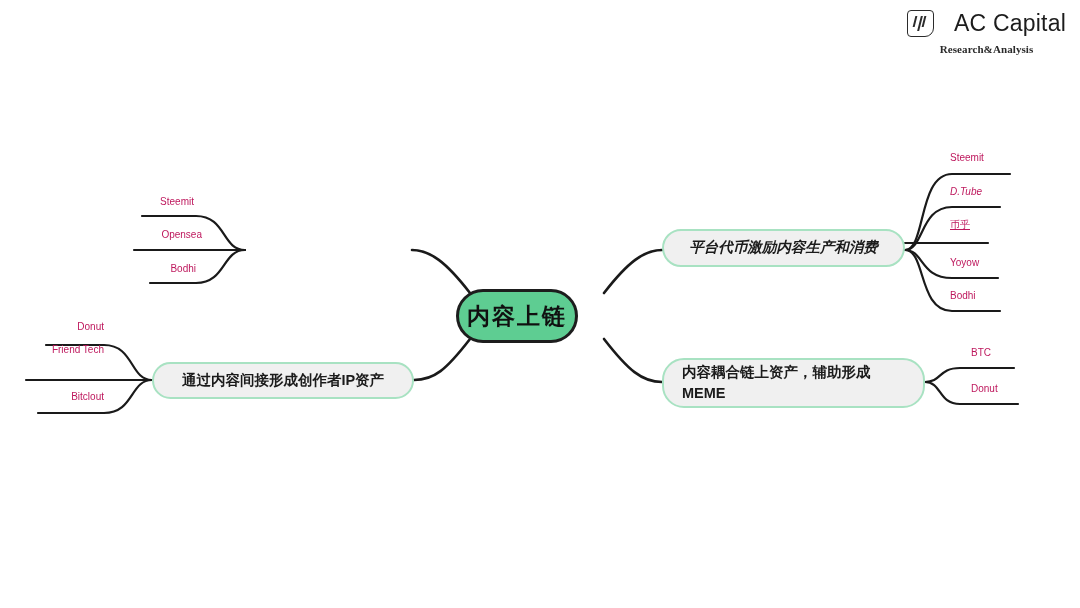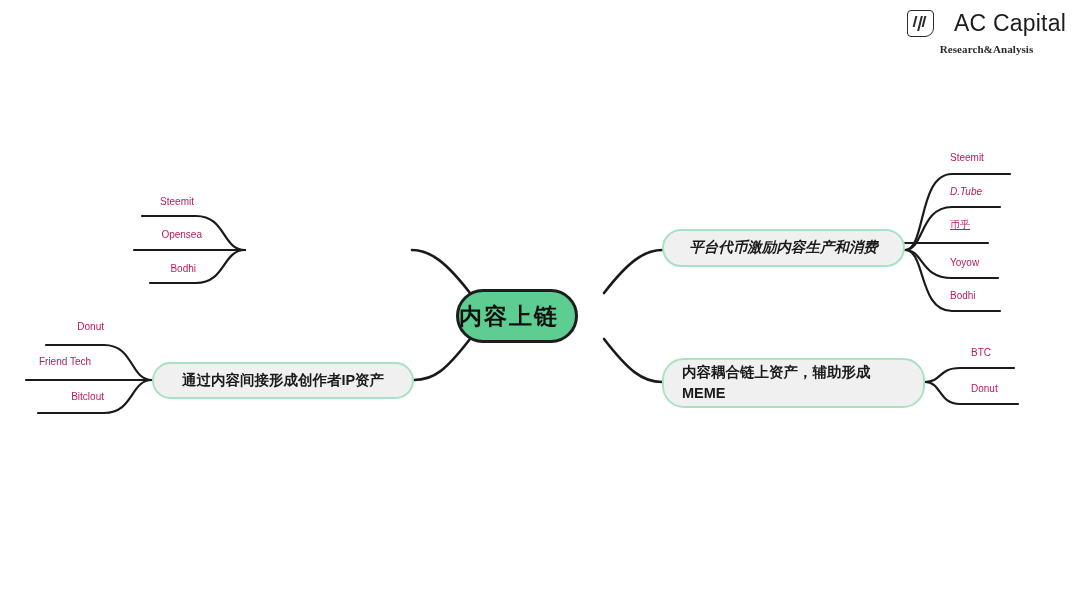--- a/index.html
+++ b/index.html
@@ -71,20 +71,21 @@
   .node {
     position: absolute;
     display: flex;
     align-items: center;
     z-index: 3;
   }
   .node-root {
     background: #5ecd92;
     border: 3.2px solid #1d1d1d;
     border-radius: 40px;
+    justify-content: center;
   }
   .node-root .node-label {
     font-size: 23px;
     font-weight: 700;
     color: #101010;
     letter-spacing: 2px;
     white-space: nowrap;
   }
   .node-branch {
     background: #f0f0f0;
@@ -186,21 +187,21 @@
   <div class="leaf l" style="left:134px; top:229px; width:68px;">
     <span>Opensea</span>
   </div>
   <div class="leaf l" style="left:150px; top:263px; width:46px;">
     <span>Bodhi</span>
   </div>
 
   <div class="leaf l" style="left:46px; top:321px; width:58px;">
     <span>Donut</span>
   </div>
-  <div class="leaf l" style="left:26px; top:356px; width:78px;text-align:center;">
+  <div class="leaf l" style="left:26px; top:344px; width:78px;">
     <span>Friend Tech</span>
   </div>
   <div class="leaf l" style="left:38px; top:391px; width:66px;">
     <span>Bitclout</span>
   </div>
 
   <div class="leaf r" style="left:950px; top:152px;">
     <span>Steemit</span>
   </div>
   <div class="leaf r" style="left:950px; top:186px;font-style:italic;">

